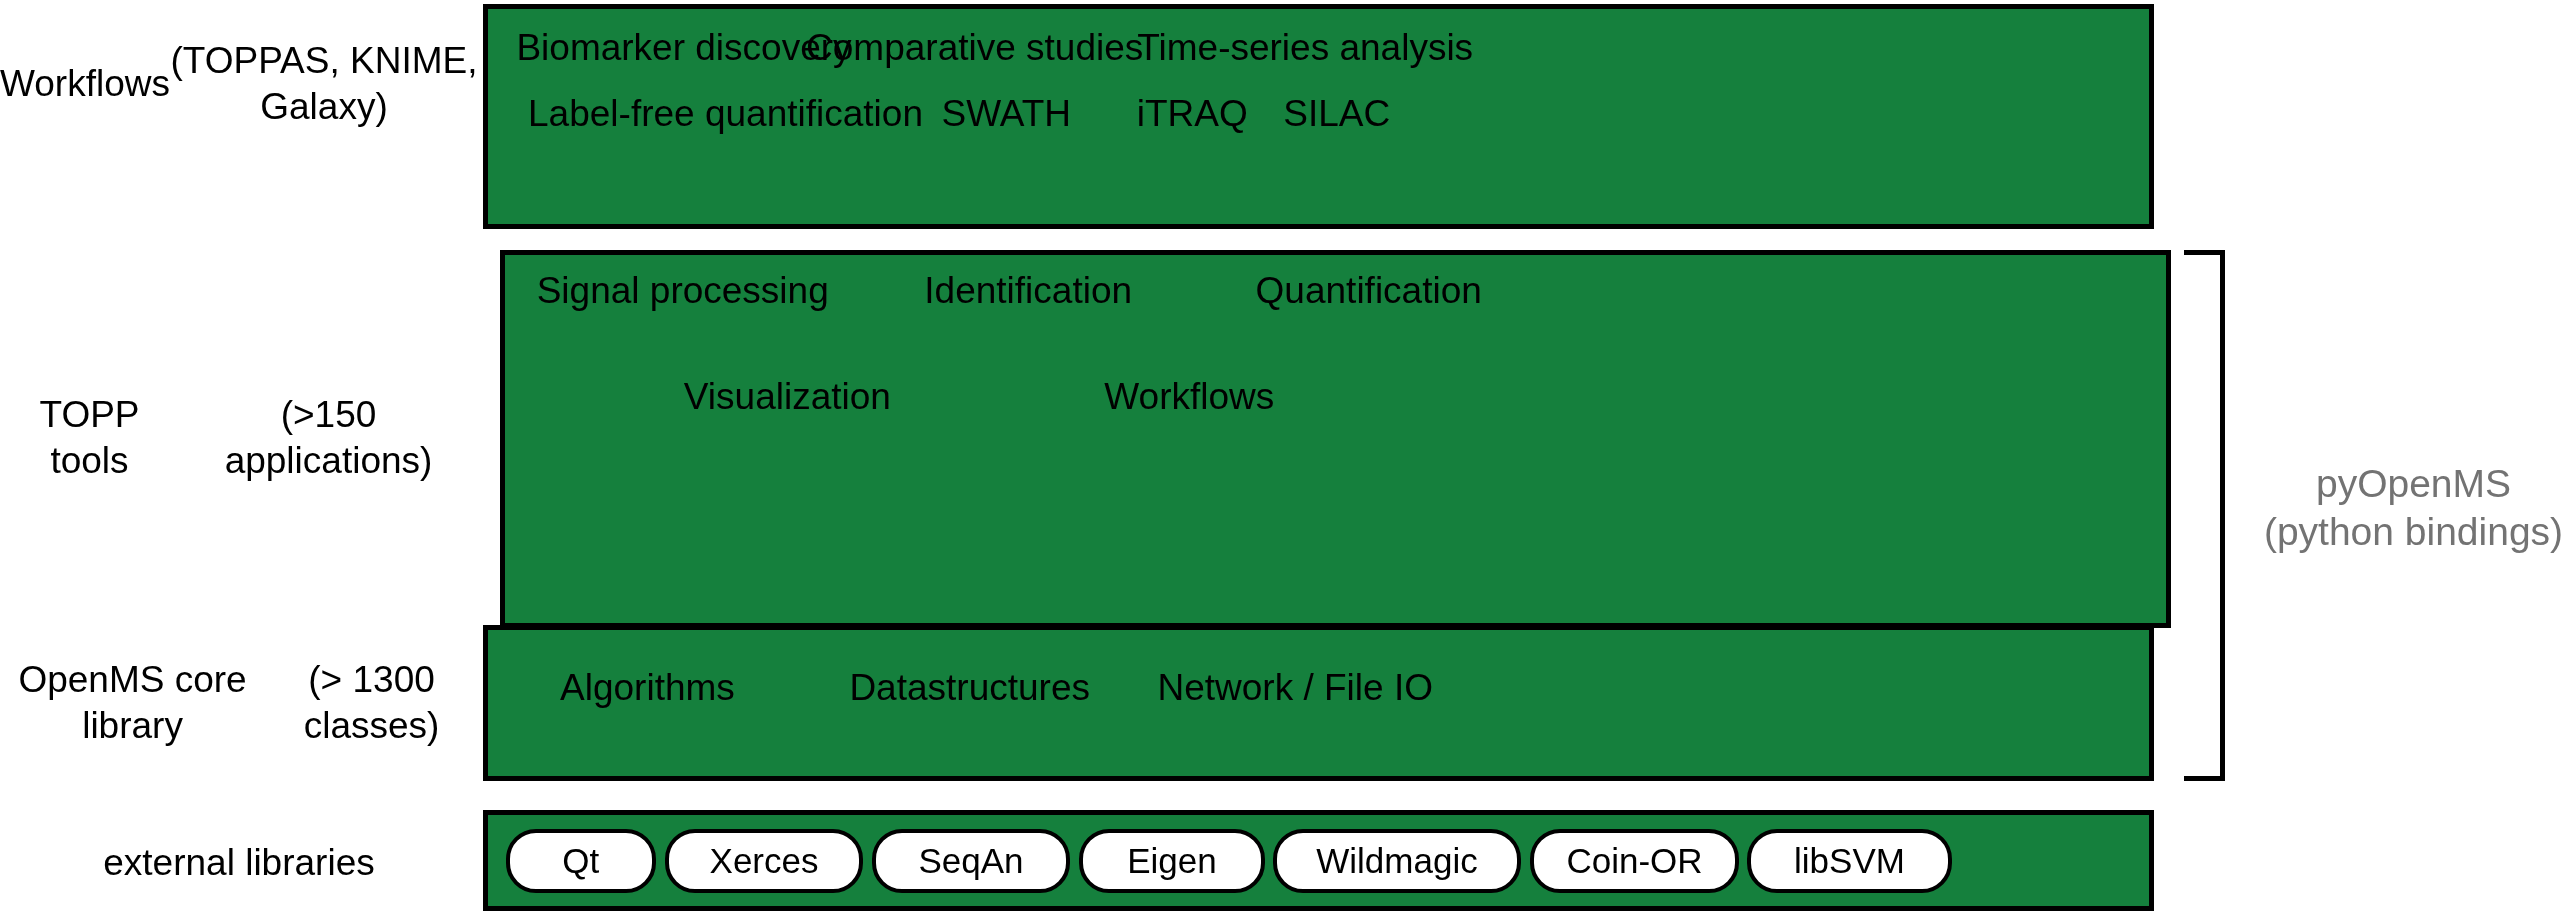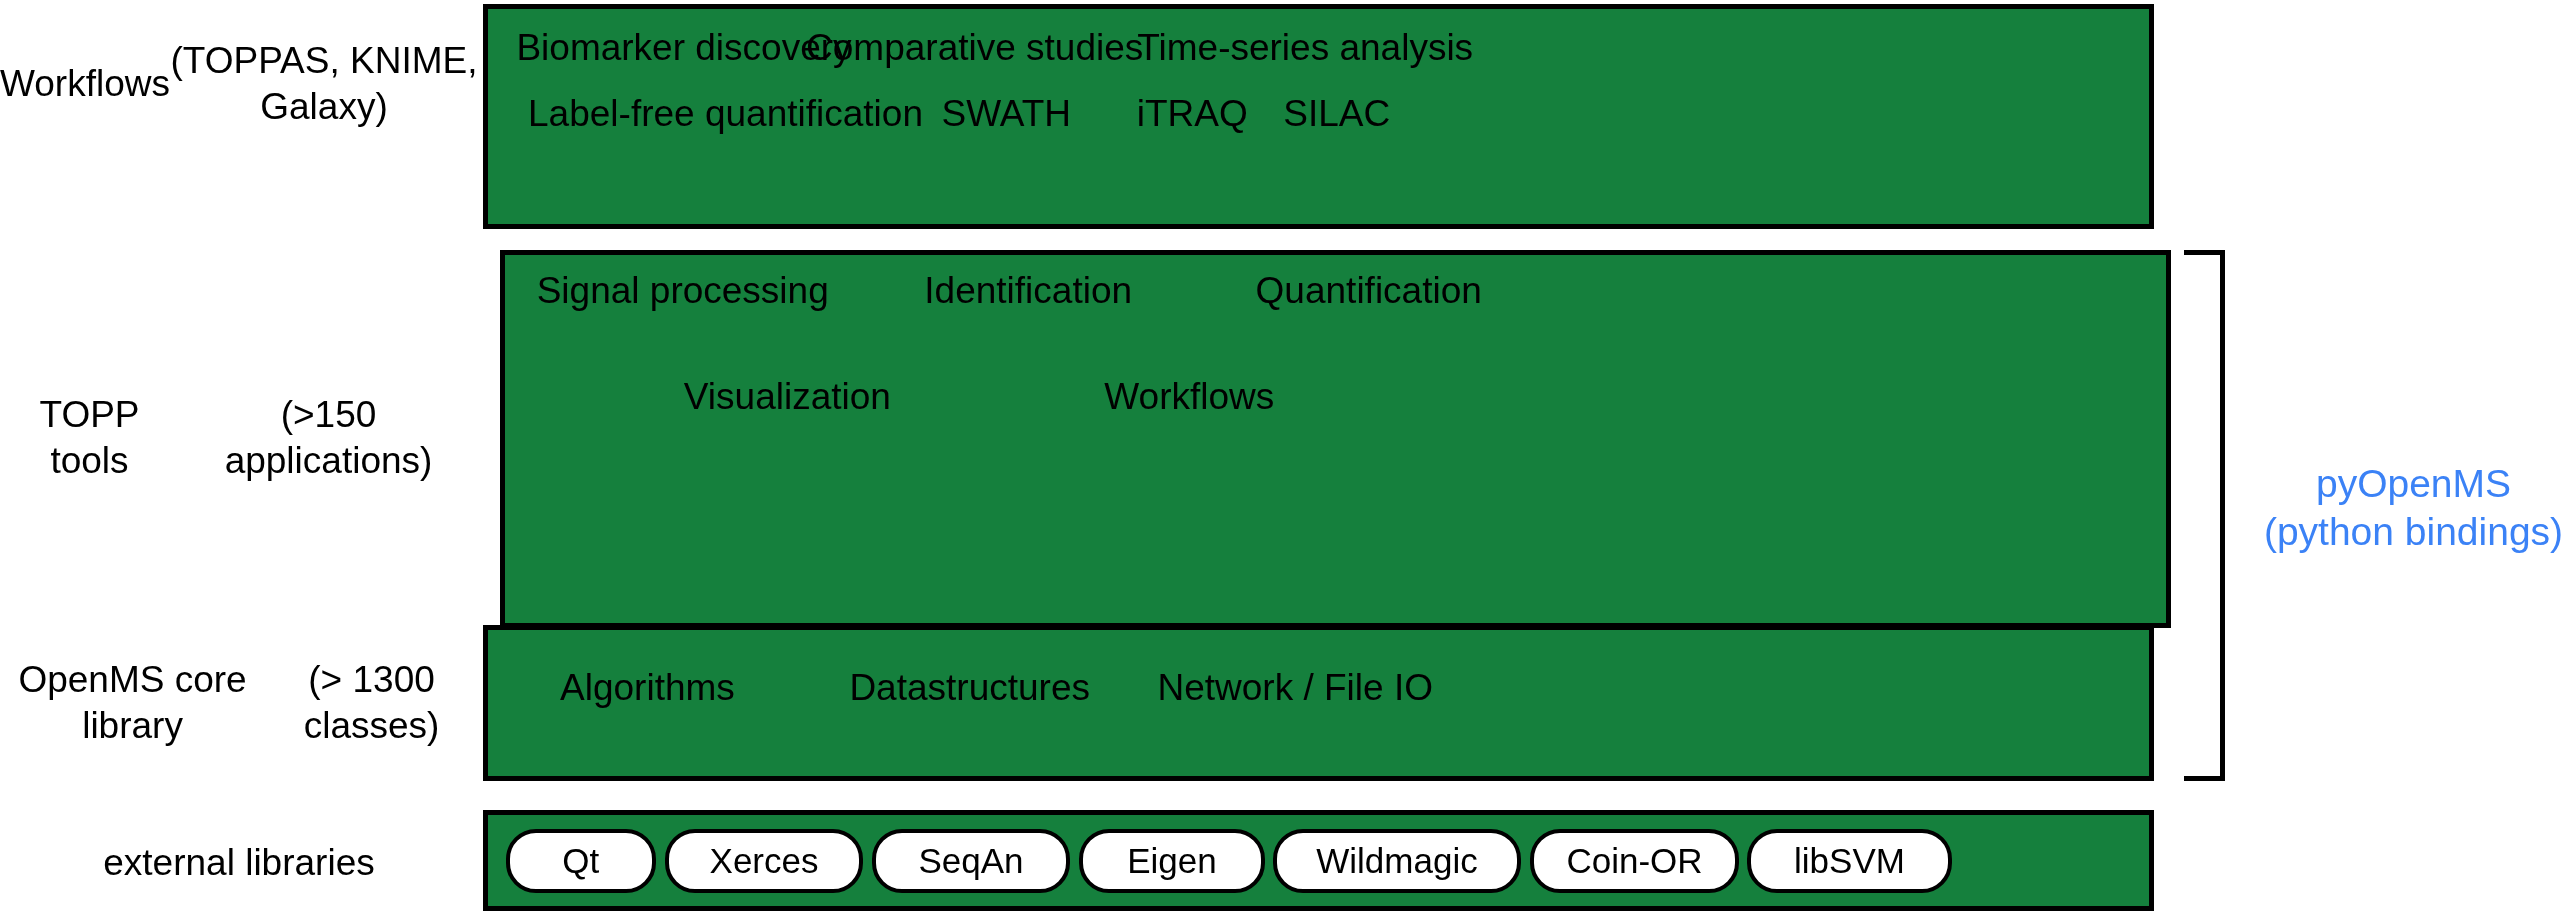--- a/index.html
+++ b/index.html
@@ -100,21 +100,21 @@
   }
 
   .bracket-label {
     position: absolute;
     left: 2251px;
     top: 460px;
     width: 325px;
     text-align: center;
     font-size: 39px;
     line-height: 1.24;
-    color: #3b82f6;
+    color: #737373;
   }
   .bracket-label span { display: block; }
 </style>
 </head>
 <body>
 
 <div id="stage">
 
   <div class="side-label" style="left:0px; top:35px; width:478px; height:97px;">
     <span class="l1">Workflows</span>

